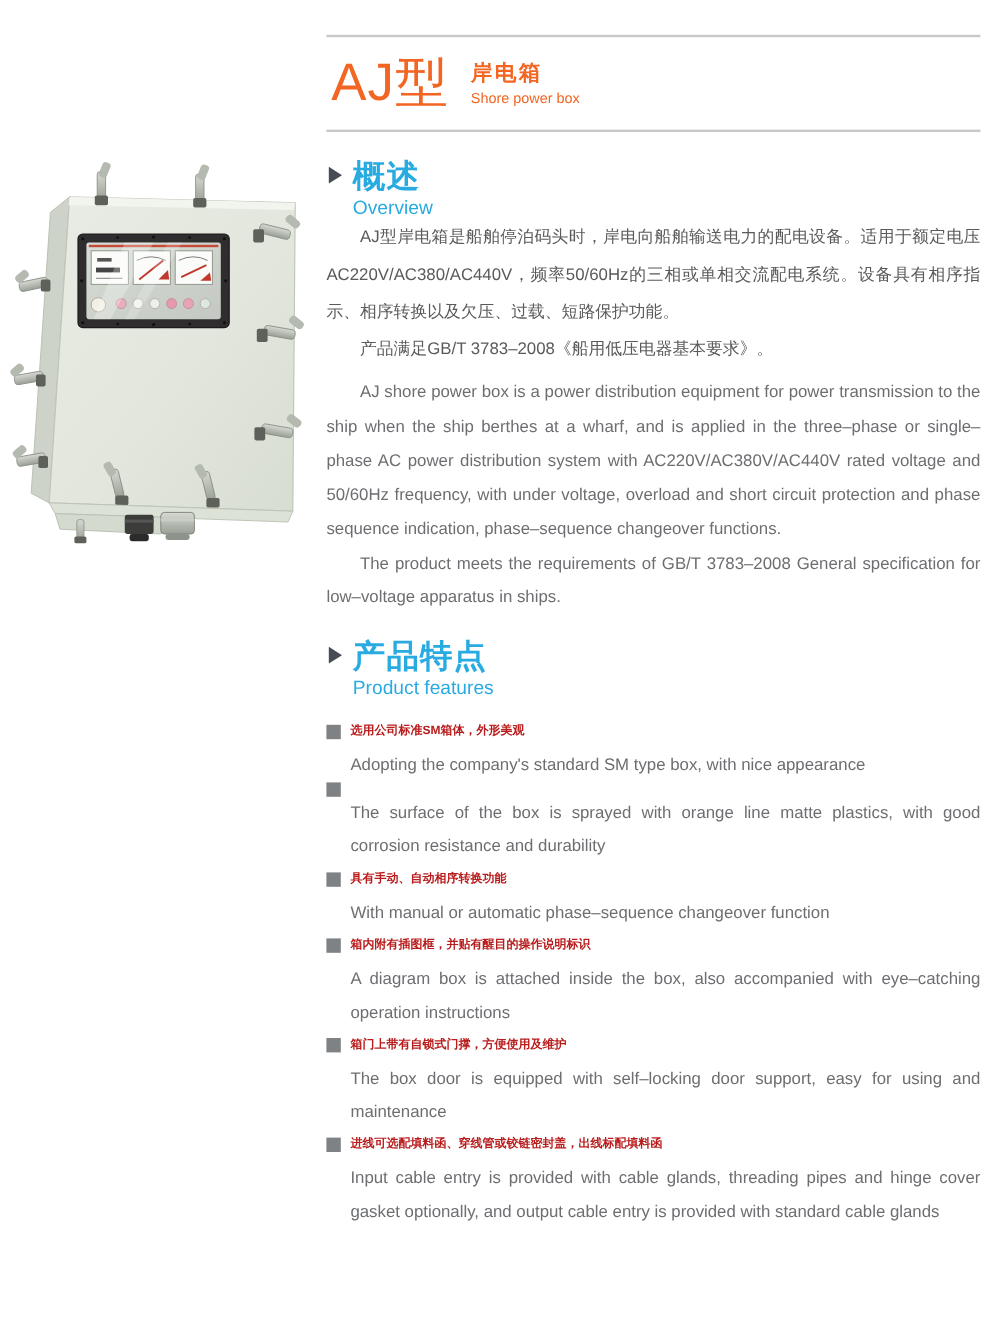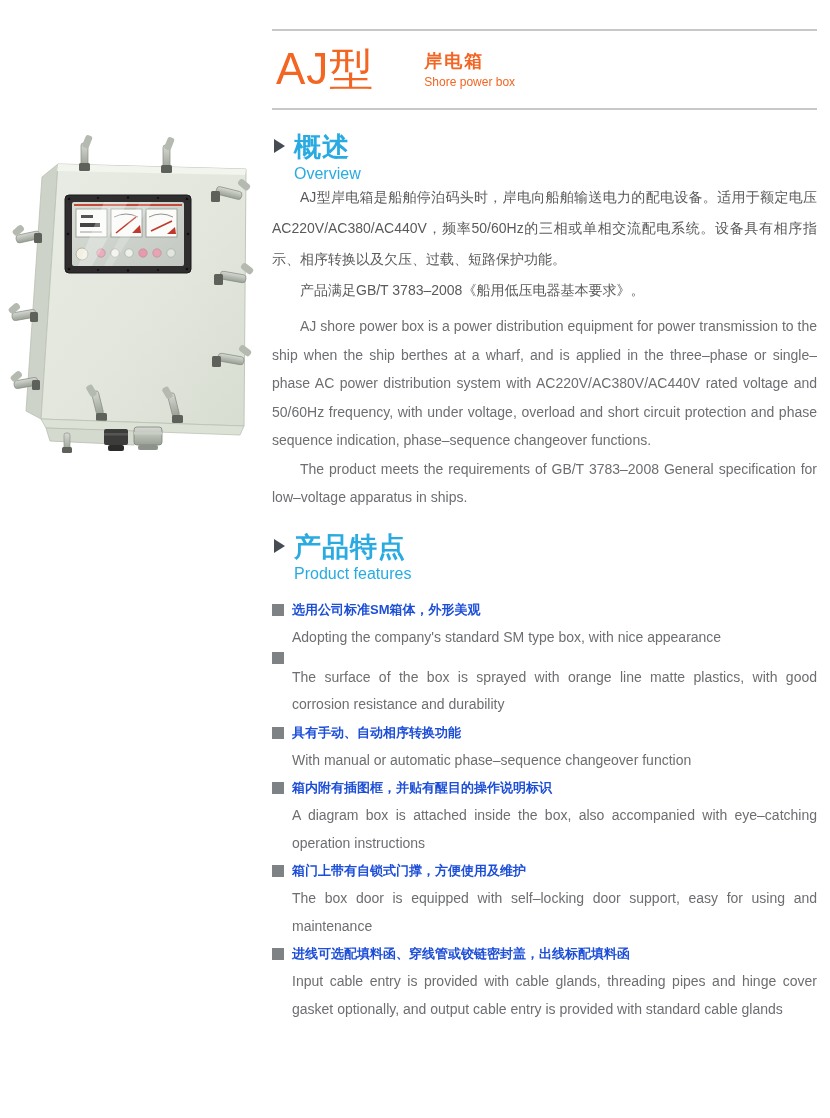--- a/index.html
+++ b/index.html
@@ -7,23 +7,23 @@
   body { font-family:"Liberation Sans","DejaVu Sans",sans-serif; }
   .page {
     position:relative; width:830px; height:1118px; background:#ffffff;
     overflow:hidden; margin:0 auto;
   }
   .rule { position:absolute; left:272px; width:545px; height:2px; background:#c6c8ca; }
   .rule-top { top:29px; }
   .rule-title { top:108px; }
 
   
-  .title-block { position:absolute; left:276px; top:42px; display:flex; align-items:flex-end;gap:48px; }
+  .title-block { position:absolute; left:276px; top:42px; display:flex; align-items:flex-end; }
   .model { font-size:44px; line-height:54px; color:#f26522; letter-spacing:1px; }
-  .title-stack { margin-left:2px; padding-bottom:4px; }
+  .title-stack { margin-left:18px; padding-bottom:4px; }
   .title-cn { font-size:18px; font-weight:bold; color:#f26522; line-height:22px; letter-spacing:2px; }
   .title-en { font-size:12px; color:#f26522; line-height:20px;text-align:right; }
 
   
   .sec-header { position:absolute; left:272px; }
   .sec-marker {
     position:absolute; left:2px; top:8px; width:0; height:0;
     border-left:11px solid #474c54; border-top:7px solid transparent; border-bottom:7px solid transparent;
   }
   .sec-titles { margin-left:22px; }
@@ -38,21 +38,21 @@
   }
   .p-en {
     font-size:14px; color:#6d6e71; line-height:28.5px;
     text-align:justify; text-indent:2em;
   }
   .en-group { margin-top:6px; }
 
   
   .features-list { position:absolute; left:272px; top:596px; width:545px; }
   .feat-cn {
-    font-size:13px; color:#1d4ed8; line-height:28px; font-weight:bold;
+    font-size:10px; color:#b91c1c; line-height:28px; font-weight:bold;
     display:flex; align-items:center;
   }
   .bullet {
     flex:0 0 auto; width:12px; height:12px; background:#7f8285; margin-right:8px;
   }
   .feat-en {
     font-size:14px; color:#6d6e71; line-height:27.5px; text-align:justify;
     margin-left:20px;
   }
 

